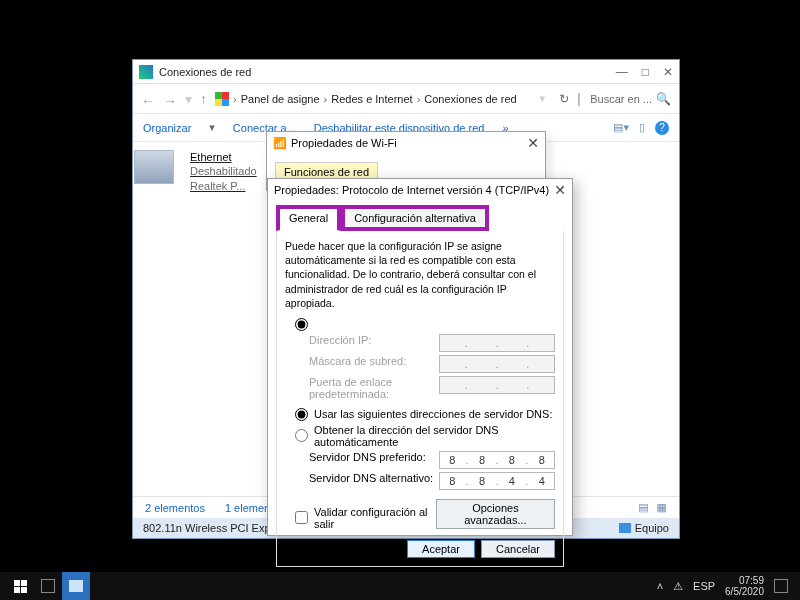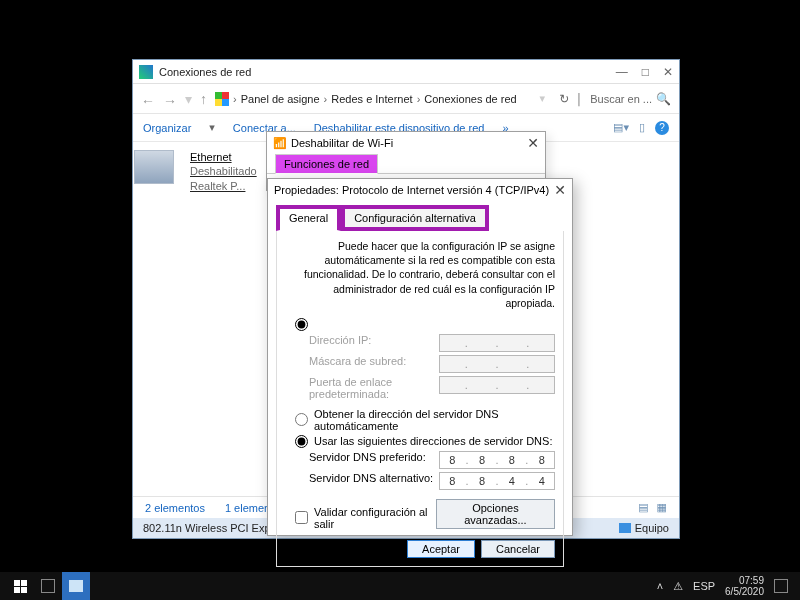--- a/index.html
+++ b/index.html
@@ -37,35 +37,35 @@
 
 
 .wifi-dlg {
   position:absolute; left:266px; top:131px; width:280px; height:60px;
   background:#fff; border:1px solid #a0a0a0; font-size:11px; color:#000;
   box-shadow: 4px 4px 10px rgba(0,0,0,0.1);
 }
 .dlg-titlebar { display:flex; align-items:center; height:22px; padding:0 6px;}
 .dlg-titlebar .icon { width:12px; height:12px; margin-right:6px;}
 .dlg-titlebar .close { margin-left:auto; font-size:14px; color:#444;}
-.wifi-tab { display:inline-block; margin:0 0 0 8px; padding:3px 8px; border:1px solid #ccc; border-bottom:1px solid #fff; background:#d946ef; font-size:11px;}
+.wifi-tab { display:inline-block; margin:8px 0 0 8px; padding:3px 8px; border:1px solid #ccc; border-bottom:1px solid #fff; background:#fef9c3; font-size:11px;}
 .wifi-tabline { border-top:1px solid #ccc; margin-top:-1px;}
 
 
 .ipv4-dlg {
   position:absolute; left:267px; top:178px; width:306px; height:358px;
   background:#fff; border:1px solid #9c9c9c; font-size:11px; color:#000;
   box-shadow: 4px 4px 14px rgba(0,0,0,0.25);
 }
 .ipv4-dlg .dlg-titlebar { height:22px;}
 .ipv4-tabs { display:flex; margin:4px 0 0 8px;}
 .ipv4-tabs .tab { padding:3px 9px; border:4px solid #a21caf; background:#f4f4f4; font-size:11px;}
 .ipv4-tabs .tab.active { background:#fff; border-bottom:1px solid #fff;}
 .ipv4-panel { border:1px solid #ddd; margin:0 8px 8px 8px; padding:8px; border-top:none;}
-.ipv4-desc { font-size:10.5px; line-height:1.35; margin-bottom:8px;text-align:right;}
+.ipv4-desc { font-size:10.5px; line-height:1.35; margin-bottom:8px;}
 .radio-row { display:flex; align-items:center; gap:6px; font-size:11px; margin:3px 0 3px 10px;}
 .radio-row input { accent-color:#000;}
 .ip-grid { margin:2px 0 8px 24px;}
 .ip-row { display:flex; margin:3px 0;}
 .ip-row .lbl { flex:1; font-size:11px;}
 .ip-row.disabled .lbl { color:#a0a0a0;}
 .ip-box { width:116px; height:18px; border:1px solid #b8b8b8; background:#fff; display:flex; align-items:center; justify-content:space-around; font-size:11px; padding:0 4px; color:#333;}
 .ip-row.disabled .ip-box { background:#f3f3f3; color:#b8b8b8;}
 .ip-box .dot { color:#999;}
 .checkbox-row { display:flex; align-items:center; gap:6px; margin:8px 0 0 10px; font-size:11px;}
@@ -151,21 +151,21 @@
     <div class="right">
       <span class="mon"></span>
       <span>Equipo</span>
     </div>
   </div>
 </div>
 
 <div class="wifi-dlg">
   <div class="dlg-titlebar">
     <span class="icon">📶</span>
-    <span>Deshabilitar de Wi-Fi</span>
+    <span>Propiedades de Wi-Fi</span>
     <span class="close">✕</span>
   </div>
   <span class="wifi-tab">Funciones de red</span>
   <div class="wifi-tabline"></div>
 </div>
 
 <div class="ipv4-dlg">
   <div class="dlg-titlebar">
     <span>Propiedades: Protocolo de Internet versión 4 (TCP/IPv4)</span>
     <span class="close">✕</span>
@@ -213,26 +213,26 @@
             <span></span>
             <span class="dot">.</span>
             <span></span>
             <span class="dot">.</span>
             <span></span>
           </div>
       </div>
     </div>
 
     <label class="radio-row">
+      <input type="radio" name="dns" checked="" style="">
+      <span>Usar las siguientes direcciones de servidor DNS:</span>
+    </label>
+    <label class="radio-row">
       <input type="radio" name="dns" style="">
       <span>Obtener la dirección del servidor DNS automáticamente</span>
-    </label>
-    <label class="radio-row">
-      <input type="radio" name="dns" checked="" style="">
-      <span>Usar las siguientes direcciones de servidor DNS:</span>
     </label>
     <div class="ip-grid">
       <div class="ip-row">
         <span class="lbl">Servidor DNS preferido:</span>
         <div class="ip-box">
           <span>8</span>
             <span class="dot">.</span>
             <span>8</span>
             <span class="dot">.</span>
             <span>8</span>

